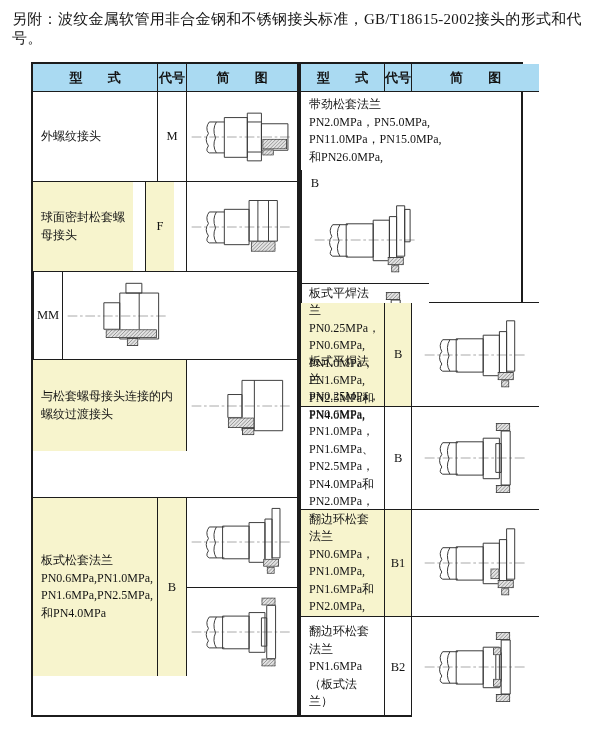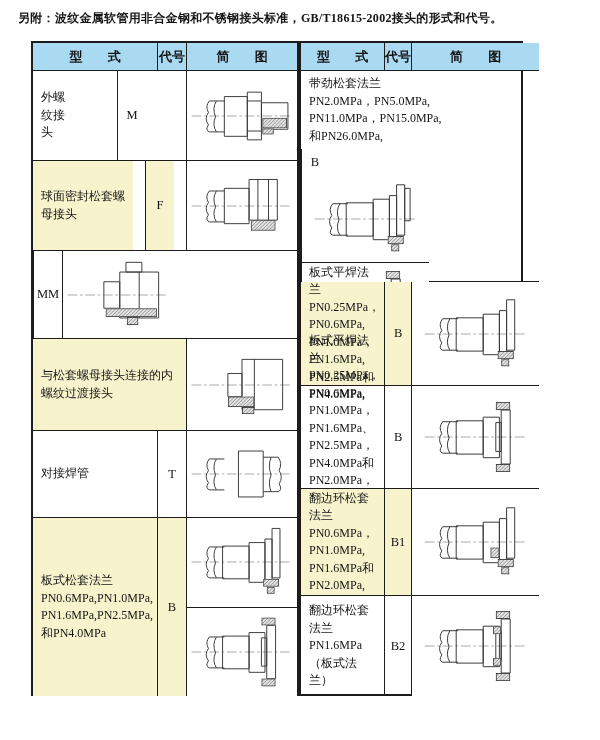--- a/index.html
+++ b/index.html
@@ -6,21 +6,21 @@
     --hbg:#aadaf2;
     --ylw:#f7f4cd;
     --bdr:#1c1c1c;
   }
   html,body{margin:0;padding:0;}
   body{
     width:600px;height:740px;background:#ffffff;overflow:hidden;
     font-family:"Liberation Serif","DejaVu Serif",serif;color:#141414;
   }
   .title{
-    margin:10px 0 0 18px;font-size:12px;font-weight:bold;letter-spacing:.3px;
+    margin:10px 0 0 12px;font-size:15px;font-weight:normal;letter-spacing:.3px;
   }
   .tbl{
     display:flex;margin:14px 0 0 31px;width:492px;height:655px;
     border:2px solid var(--bdr);box-sizing:border-box;background:#fff;
   }
   .half{display:flex;flex-direction:column;box-sizing:border-box;}
   .half.left{width:268px;}
   .half.right{flex:1;}
   .mid{width:7px;box-sizing:border-box;border-left:2px solid var(--bdr);border-right:2px solid var(--bdr);background:#fff;}
   .hrow{
@@ -57,21 +57,21 @@
   <div class="title">另附：波纹金属软管用非合金钢和不锈钢接头标准，GB/T18615-2002接头的形式和代号。</div>
 
   <div class="tbl">
     <div class="half left">
       <div class="hrow">
         <div class="hcell c-type wide-gap">型 式</div>
         <div class="hcell c-code">代号</div>
         <div class="hcell c-diag wide-gap">简 图</div>
       </div>
       <div id="left-rows">
-          <div class="trow" style="height: 89px; gap: 40px;">
+          <div class="trow" style="height: 89px;">
             <div class="cell c-type">外螺纹接头</div>
             <div class="cell c-code">M</div>
             <div class="cell c-diag">
               <div class="diag-sub">
                 <svg viewBox="0 0 120 84" preserveAspectRatio="xMidYMid meet" width="108" height="80">
                   <line x1="3" y1="42" x2="117" y2="42" stroke="#777" stroke-width="0.7" stroke-dasharray="11 3 3 3"></line>
                   <path d="M40 25 L23 25 Q18 31 22 38 Q17 45 22 52 Q18 58 23 60 L40 60" stroke="#3a3a3a" stroke-width="1.1" fill="none" stroke-linejoin="round"></path>
                   <path d="M31 25 Q26 33 30 43 Q26 52 31 60" stroke="#3a3a3a" stroke-width="1.1" fill="none" stroke-linejoin="round"></path>
                   <rect x="40" y="20" width="26" height="45" stroke="#3a3a3a" stroke-width="1.1" fill="none" stroke-linejoin="round"></rect>
                   <rect x="66" y="15" width="16" height="54" stroke="#3a3a3a" stroke-width="1.1" fill="none" stroke-linejoin="round"></rect>
@@ -213,37 +213,21 @@
                     <line x1="0" y1="8" x2="8" y2="0" stroke="#6a6a6a" stroke-width="0.7"></line>
                     <line x1="4" y1="8" x2="12" y2="0" stroke="#6a6a6a" stroke-width="0.7"></line>
                     <line x1="8" y1="8" x2="16" y2="0" stroke="#6a6a6a" stroke-width="0.7"></line>
                     <line x1="12" y1="8" x2="20" y2="0" stroke="#6a6a6a" stroke-width="0.7"></line>
                     <rect x="0.5" y="0.5" width="13" height="7" fill="none" stroke="#3a3a3a" stroke-width="1"></rect>
                   </svg>
                 </svg>
               </div>
             </div>
           </div>
-          <div class="trow" style="height: 87px;">
-            <div class="cell c-type">对接焊管</div>
-            <div class="cell c-code">T</div>
-            <div class="cell c-diag">
-              <div class="diag-sub">
-                <svg viewBox="0 0 120 84" preserveAspectRatio="xMidYMid meet" width="108" height="80">
-                  <line x1="3" y1="42" x2="117" y2="42" stroke="#777" stroke-width="0.7" stroke-dasharray="11 3 3 3"></line>
-                  <path d="M40 25 L23 25 Q18 31 22 38 Q17 45 22 52 Q18 58 23 60 L40 60" stroke="#3a3a3a" stroke-width="1.1" fill="none" stroke-linejoin="round"></path>
-                  <path d="M31 25 Q26 33 30 43 Q26 52 31 60" stroke="#3a3a3a" stroke-width="1.1" fill="none" stroke-linejoin="round"></path>
-                  <rect x="56" y="16" width="28" height="52" stroke="#3a3a3a" stroke-width="1.1" fill="none" stroke-linejoin="round"></rect>
-                  <path d="M84 23 L101 23 Q106 30 102 38 Q107 46 102 53 Q106 60 101 62 L84 62" stroke="#3a3a3a" stroke-width="1.1" fill="none" stroke-linejoin="round"></path>
-                  <path d="M93 23 Q89 33 93 43 Q89 52 93 62" stroke="#3a3a3a" stroke-width="1.1" fill="none" stroke-linejoin="round"></path>
-                </svg>
-              </div>
-            </div>
-          </div>
-          <div class="trow hl" style="height: 179px;">
+          <div class="trow hl" style="height: 179px; margin-top: 46px;">
             <div class="cell c-type">板式松套法兰
 PN0.6MPa,PN1.0MPa,
 PN1.6MPa,PN2.5MPa,
 和PN4.0MPa</div>
             <div class="cell c-code">B</div>
             <div class="cell c-diag">
               <div class="diag-sub">
                 <svg viewBox="0 0 120 84" preserveAspectRatio="xMidYMid meet" width="108" height="80">
                   <line x1="3" y1="42" x2="117" y2="42" stroke="#777" stroke-width="0.7" stroke-dasharray="11 3 3 3"></line>
                   <path d="M40 25 L23 25 Q18 31 22 38 Q17 45 22 52 Q18 58 23 60 L40 60" stroke="#3a3a3a" stroke-width="1.1" fill="none" stroke-linejoin="round"></path>

